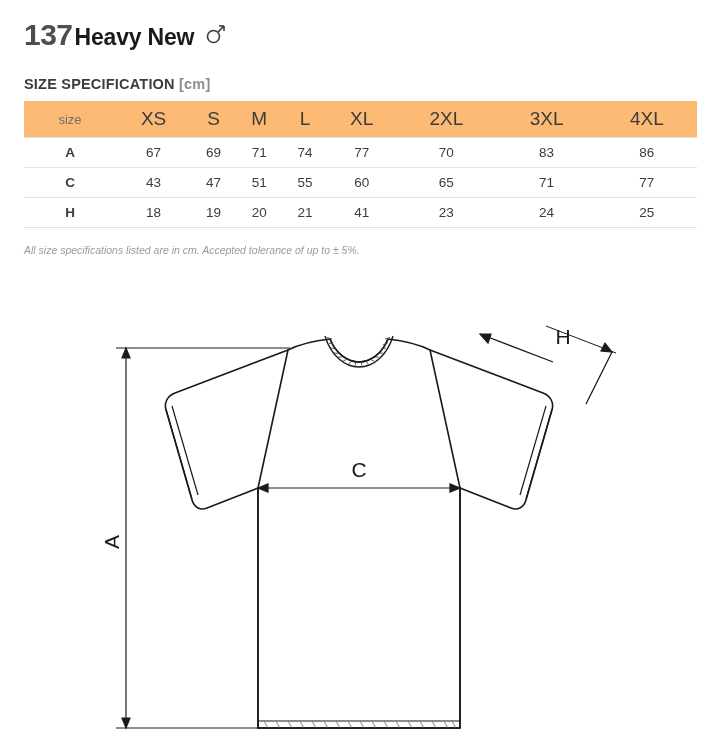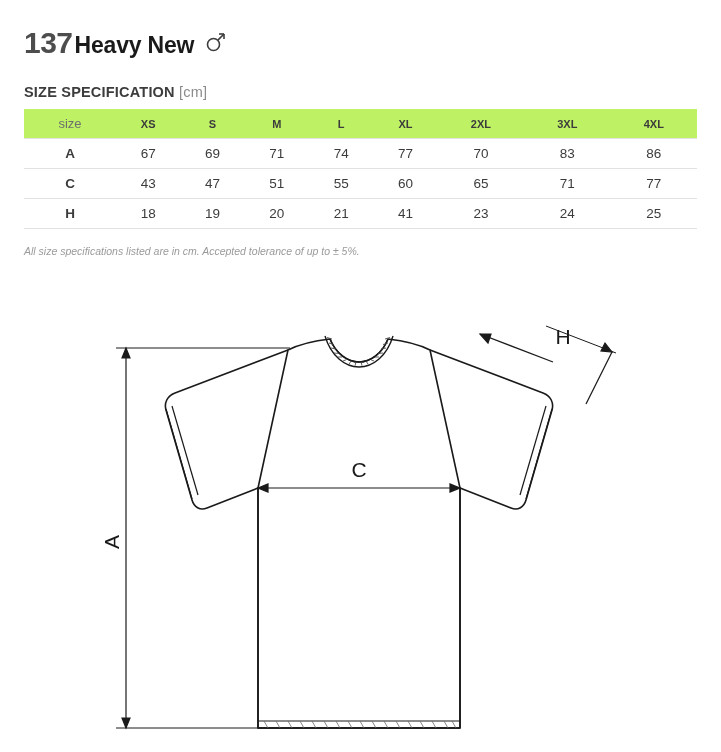--- a/index.html
+++ b/index.html
@@ -13,21 +13,21 @@
     font-family: "Liberation Sans", sans-serif;
     color: #3c3c3c;
     overflow: hidden;
   }
 
   .page {
     position: relative;
     width: 721px;
     height: 752px;
     box-sizing: border-box;
-    padding: 8px 24px;
+    padding: 0 24px;
   }
 
   
   .header {
     display: flex;
     align-items: baseline;
     padding-top: 18px;
     height: 40px;
   }
   .prod-code {
@@ -54,46 +54,46 @@
   
   .spec-title {
     margin-top: 18px;
     font-size: 14.5px;
     font-weight: bold;
     color: #3c3c3c;
     letter-spacing: 0.2px;
   }
   .spec-title .unit {
     color: #8c8c8c;
-    font-weight: normal;
+    font-weight: bold;
   }
 
   
   table.size-table {
     margin-top: 9px;
     width: 673px;
     border-collapse: collapse;
     font-size: 13.5px;
   }
   table.size-table thead th {
-    background: #bef264;
+    background: #fdba74;
     color: #6e6e6e;
     font-weight: normal;
     font-size: 13px;
     padding: 7px 0;
     text-align: center;
     border: none;
   }
   table.size-table thead th.col-size {
     width: 92px;
   }
   table.size-table thead th.col-val {
-    font-weight: bold;
-    color: #3c3c3c;
-    font-size: 11px;
+    font-weight: normal;
+    color: #3c3c3c;
+    font-size: 19px;
   }
   table.size-table tbody td {
     text-align: center;
     padding: 7px 0;
     border-bottom: 1px solid #e2e2e2;
     color: #3c3c3c;
   }
   table.size-table tbody tr:first-child td {
     border-top: 1px solid #e2e2e2;
   }

